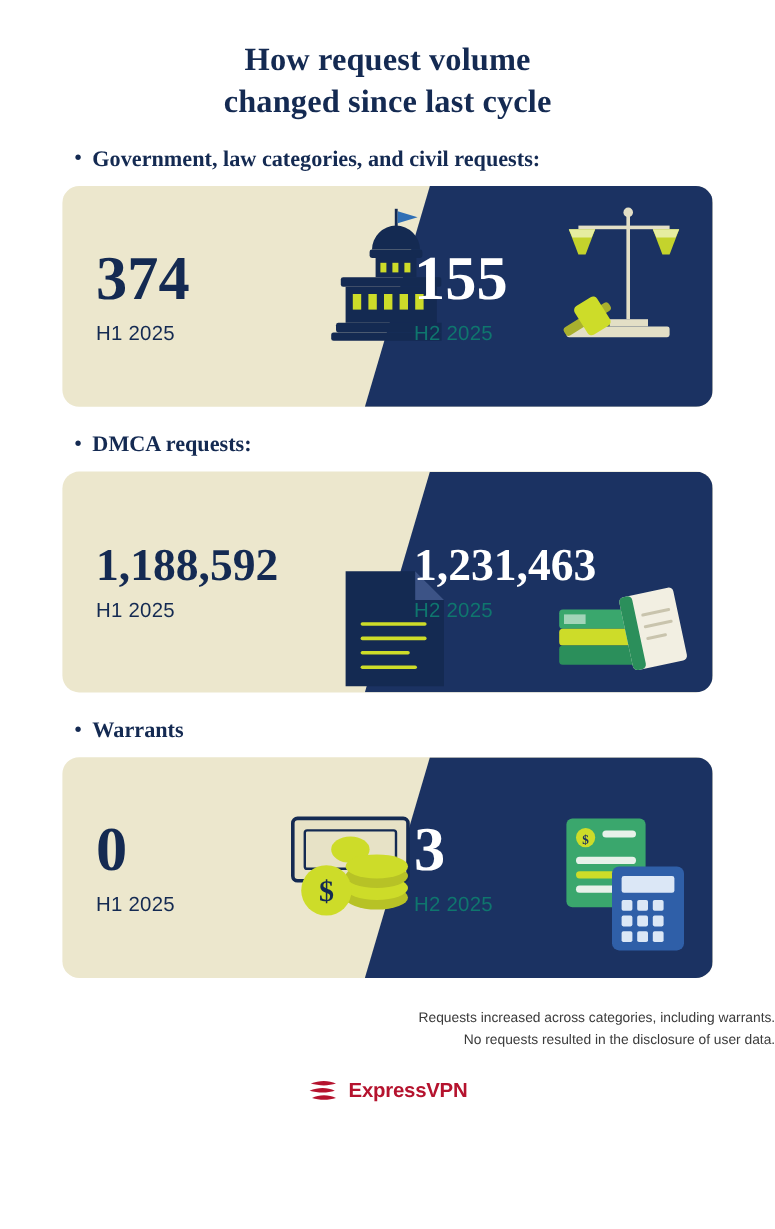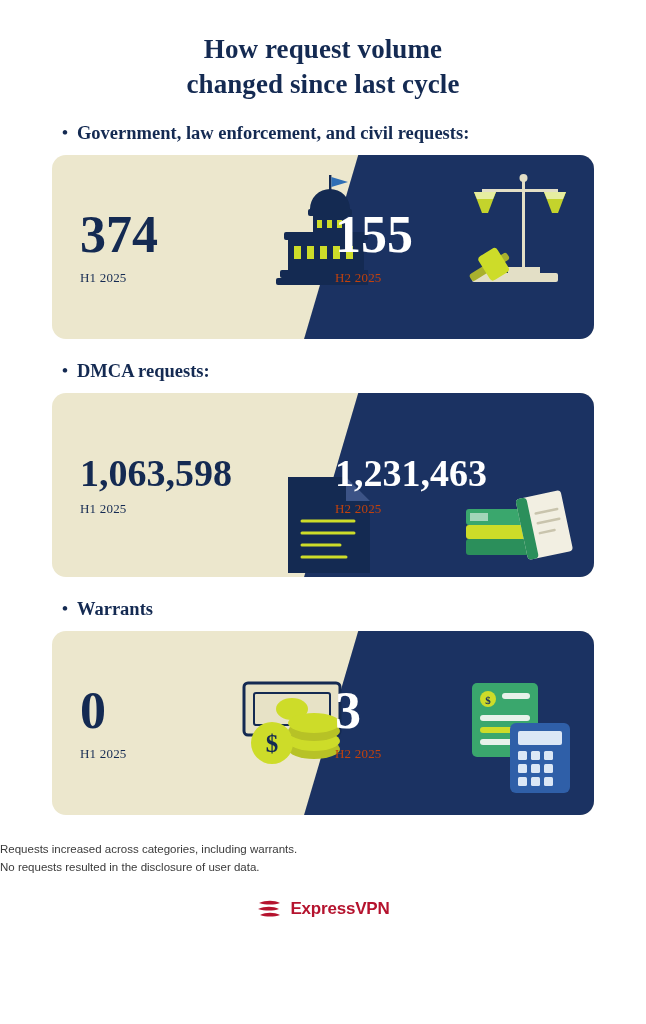--- a/index.html
+++ b/index.html
@@ -80,62 +80,63 @@
   }
   .half.left {
     left: 0;
     width: 52%;
     padding-left: 28px;
     display: flex;
     flex-direction: column;
     justify-content: center;
   }
   .half.right {
-    right: 10px;
+    right: 0;
     width: 50%;
     padding-left: 22px;
     display: flex;
     flex-direction: column;
     justify-content: center;
   }
   .big-number {
     font-family: "Liberation Serif", serif;
     font-weight: bold;
     font-size: 52px;
     line-height: 1;
     letter-spacing: 0px;
   }
   .big-number.dmca { font-size: 38px; }
   .left .big-number { color: #142a52; }
   .right .big-number { color: #ffffff; }
   .period {
-    font-family: Liberation Serif, serif;
-    font-size: 13px;
+    font-family: Liberation Sans, sans-serif;
+    font-size: 17px;
     margin-top: 9px;
     letter-spacing: 0.2px;
   }
   .left .period { color: #142a52; }
-  .right .period { color: #c2410c; }
+  .right .period { color: #0f766e; }
 
   
   .illo {
     position: absolute;
     bottom: 0;
     pointer-events: none;
   }
   .illo.l { left: 198px; }
   .illo.r { right: 14px; }
 
   
   .footnote {
     margin-top: 26px;
-    text-align: left;
+    text-align: right;
     color: #3a3a3a;
     font-size: 11.5px;
     line-height: 1.55;
+    padding-left: 28px;
   }
   .brand {
     margin-top: 22px;
     display: flex;
     align-items: flex-start;
     justify-content: center;
     gap: 8px;
   }
   .brand-text {
     font-family: "Liberation Sans", sans-serif;
@@ -152,21 +153,21 @@
 <div class="page">
 
   <div class="title">
     <span class="line">How request volume</span>
     <span class="line">changed since last cycle</span>
   </div>
 
   <div class="section">
     <div class="section-heading">
       <span class="bullet">•</span>
-      <span>Government, law enforcement, and civil requests:</span>
+      <span>Government, law categories, and civil requests:</span>
     </div>
 
     <div class="card">
       <div class="dark"></div>
 
       <div class="illo l" style="bottom:32px;left:206px;">
         <svg width="110" height="130" viewBox="0 0 110 130">
           <rect x="71" y="2" width="2.4" height="26" fill="#142a52"></rect>
           <path d="M73.4 4 L90 9 L73.4 14 Z" fill="#2f6fb5"></path>
           <path d="M52 36 a20 20 0 0 1 40 0 z" fill="#142a52"></path>
@@ -252,21 +253,21 @@
             <g stroke="#c9c4ad" stroke-width="2.5" stroke-linecap="round">
               <line x1="83" y1="44" x2="105" y2="44"></line>
               <line x1="83" y1="54" x2="105" y2="54"></line>
               <line x1="83" y1="64" x2="98" y2="64"></line>
             </g>
           </g>
         </svg>
       </div>
 
       <div class="half left">
-        <div class="big-number dmca">1,063,598</div>
+        <div class="big-number dmca">1,188,592</div>
         <div class="period">H1 2025</div>
       </div>
       <div class="half right">
         <div class="big-number dmca">1,231,463</div>
         <div class="period">H2 2025</div>
       </div>
     </div>
   </div>
 
   <div class="section">

